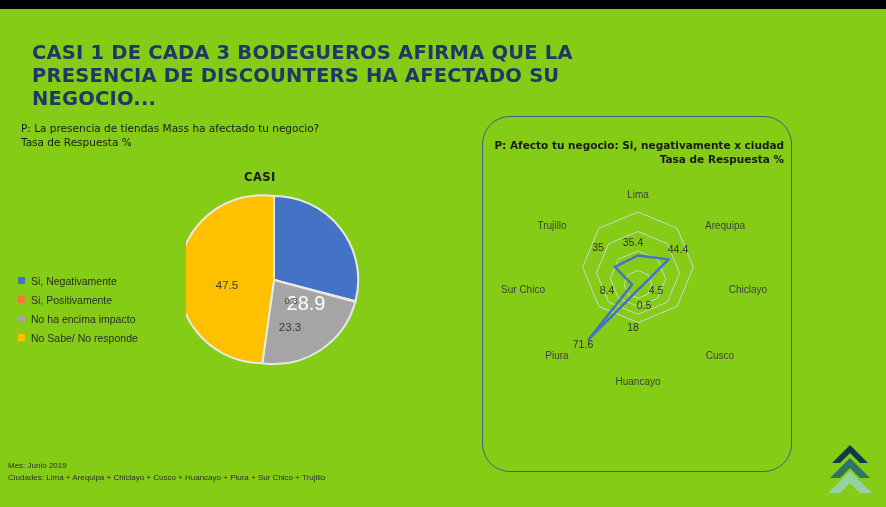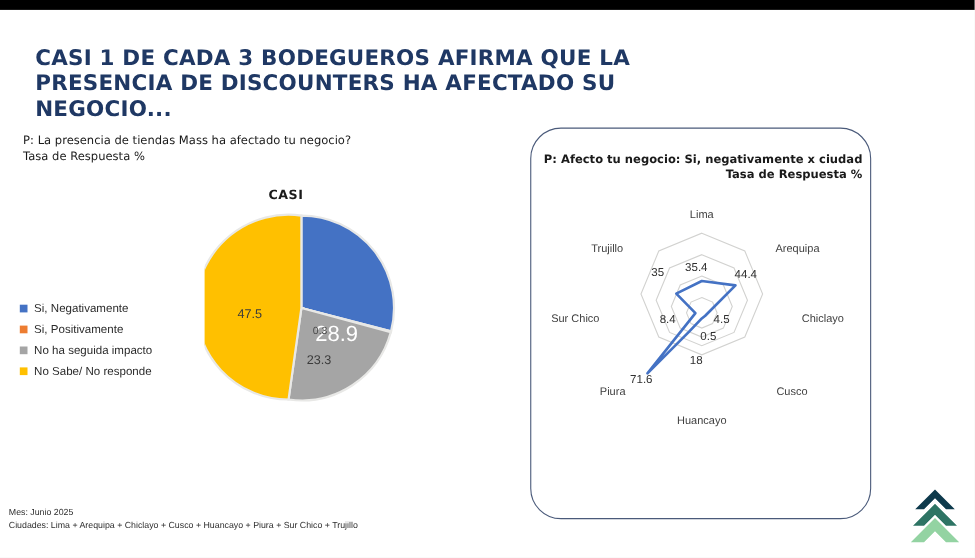--- a/index.html
+++ b/index.html
@@ -10,21 +10,21 @@
     width: 886px;
     height: 507px;
     background: #e8e8e6;
     font-family: "Liberation Sans", sans-serif;
     overflow: hidden;
     position: relative;
   }
   #slide {
     position: absolute;
     inset: 0;
-    background: #ffffff;
+    background: #84cc16;
   }
   .topbar {
     position: absolute;
     left: 0; top: 0;
     width: 886px; height: 9px;
     background: #000000;
   }
   .slide-title {
     position: absolute;
     left: 32px;
@@ -214,21 +214,21 @@
     <div class="legend-row">
       <span class="legend-swatch" style="background:#4472C4"></span>
       <span class="legend-text">Si, Negativamente</span>
     </div>
     <div class="legend-row">
       <span class="legend-swatch" style="background:#ED7D31"></span>
       <span class="legend-text">Si, Positivamente</span>
     </div>
     <div class="legend-row">
       <span class="legend-swatch" style="background:#A5A5A5"></span>
-      <span class="legend-text">No ha seguida impacto</span>
+      <span class="legend-text">No ha encima impacto</span>
     </div>
     <div class="legend-row">
       <span class="legend-swatch" style="background:#FFC000"></span>
       <span class="legend-text">No Sabe/ No responde</span>
     </div>
   </div>
 
   <div class="panel"></div>
 
   <div class="panel-title">P: Afecto tu negocio: Si, negativamente x ciudad<br>Tasa de Respuesta %</div>
@@ -263,21 +263,21 @@
       <text class="radar-value-label" x="152" y="133" text-anchor="middle">0.5</text>
       <text class="radar-value-label" x="141" y="155" text-anchor="middle">18</text>
       <text class="radar-value-label" x="91" y="172" text-anchor="middle">71.6</text>
       <text class="radar-value-label" x="115" y="118" text-anchor="middle">8.4</text>
       <text class="radar-value-label" x="106" y="75" text-anchor="middle">35</text>
     </svg>
   </div>
 
 
   <div class="footer">
-    <div>Mes: Junio 2025</div>
+    <div>Mes: Junio 2019</div>
     <div>Ciudades: Lima + Arequipa + Chiclayo + Cusco + Huancayo + Piura + Sur Chico + Trujillo</div>
   </div>
 
   <div class="logo">
     <svg width="56" height="52" viewBox="0 0 56 52">
       <polygon points="28,2 46,20 38,20 28,10 18,20 10,20" fill="#0E3A4C"></polygon>
       <polygon points="28,15 48,35 38,35 28,25 18,35 8,35" fill="#2E7464"></polygon>
       <polygon points="28,28 50,50 38,50 28,40 18,50 6,50" fill="#93D3A2"></polygon>
     </svg>
   </div>

